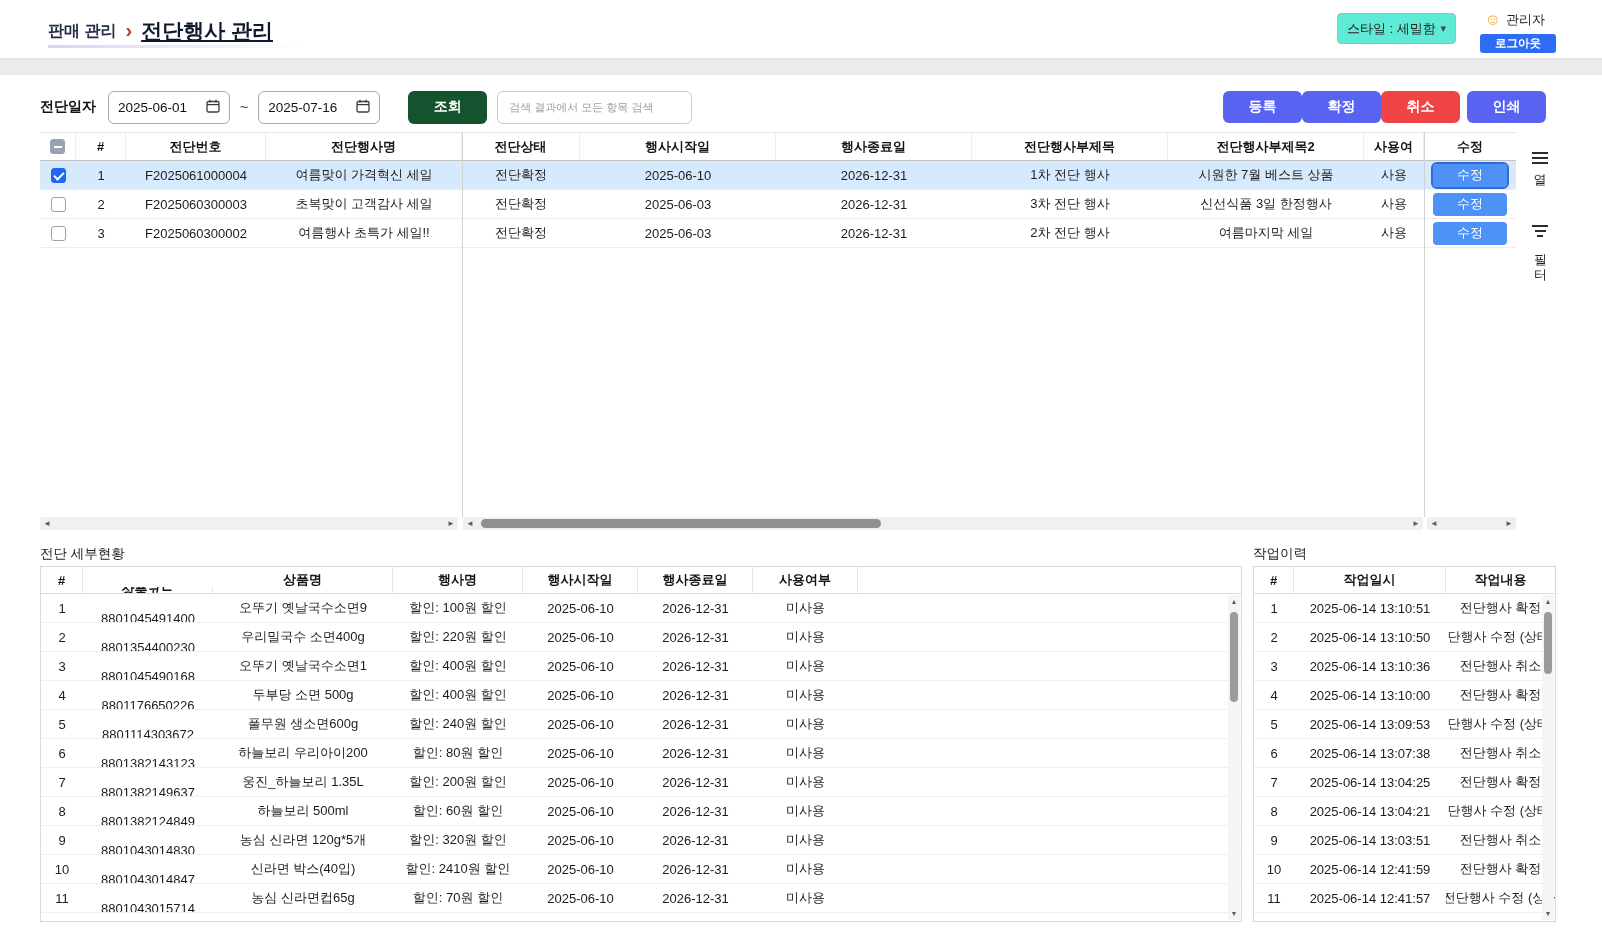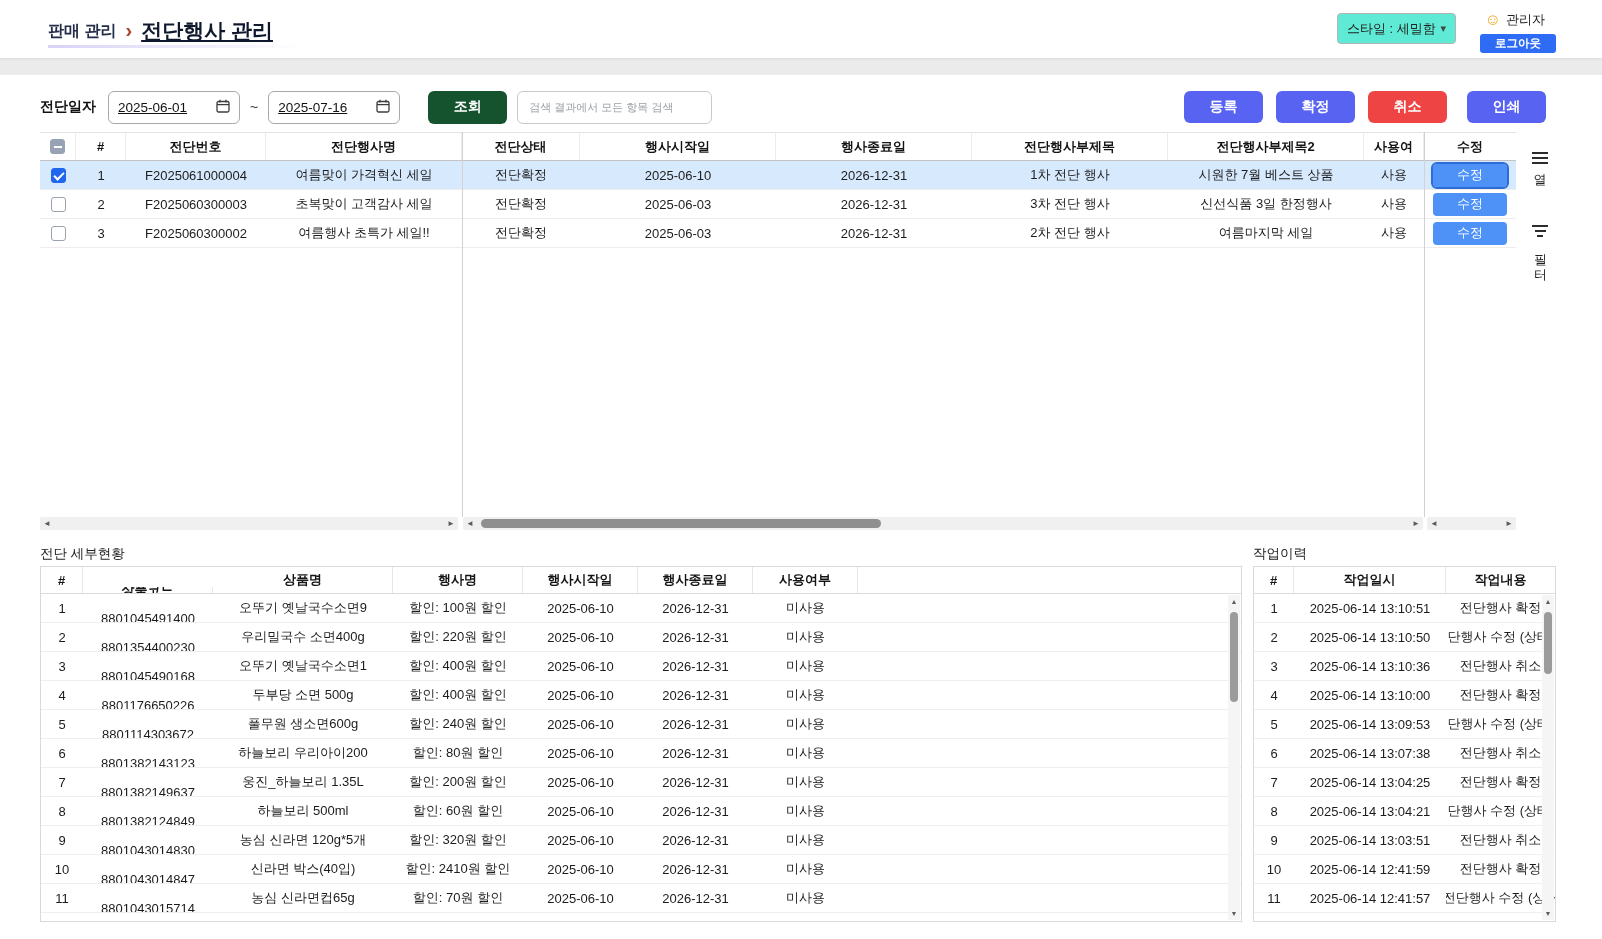--- a/index.html
+++ b/index.html
@@ -56,34 +56,34 @@
   
   .content { position: absolute; top: 75px; left: 0; width: 1602px; height: 864px; background: #ffffff; }
 
   
   .filter-bar {
     position: absolute; top: 15px; left: 40px; right: 56px; height: 34px;
     display: flex; align-items: center; gap: 10px;
   }
   .flabel { font-size: 14px; font-weight: bold; color: #111; margin-right: 2px; }
   .date-input {
-    width: 132px; height: 33px; border: 1px solid #a9a9a9; border-radius: 6px;
+    width: 122px; height: 33px; border: 1px solid #a9a9a9; border-radius: 6px;
     background: #fff; display: flex; align-items: center; justify-content: space-between;
-    padding: 0 9px; font-size: 13.5px; color: #111; cursor: pointer; text-decoration: underline;
+    padding: 0 9px; font-size: 13.5px; color: #111; cursor: pointer;
   }
   .tilde { font-size: 14px; color: #333; }
   .btn { border: none; border-radius: 6px; color: #fff; font-size: 14px; font-weight: bold;
          cursor: pointer; font-family: inherit; }
   .btn-query { width: 79px; height: 33px; background: #14532d; margin-left: 18px; }
   .search-input {
     width: 195px; height: 33px; border: 1px solid #c9c9c9; border-radius: 6px;
     padding: 0 11px; font-size: 11px; color: #111; font-family: inherit; outline: none;
   }
   .search-input::placeholder { color: #9aa0a6; }
-  .action-group { margin-left: auto; display: flex; gap: 13px; align-items: center; }
+  .action-group { margin-left: auto; display: flex; align-items: center; }
   .btn-register, .btn-confirm, .btn-print { width: 79px; height: 32px; background: #5863f2; }
   .btn-cancel { width: 79px; height: 32px; background: #ef4444; }
   .btn-print { margin-left: 7px; }
 
   
   .grid-area { position: absolute; top: 57px; left: 40px; width: 1476px; height: 385px; background: #fff; }
   .grid-area::before, .grid-area::after {
     content: ''; position: absolute; top: 0; bottom: 0; width: 1px; background: #d2d2d2; z-index: 2;
   }
   .grid-area::before { left: 422px; }

